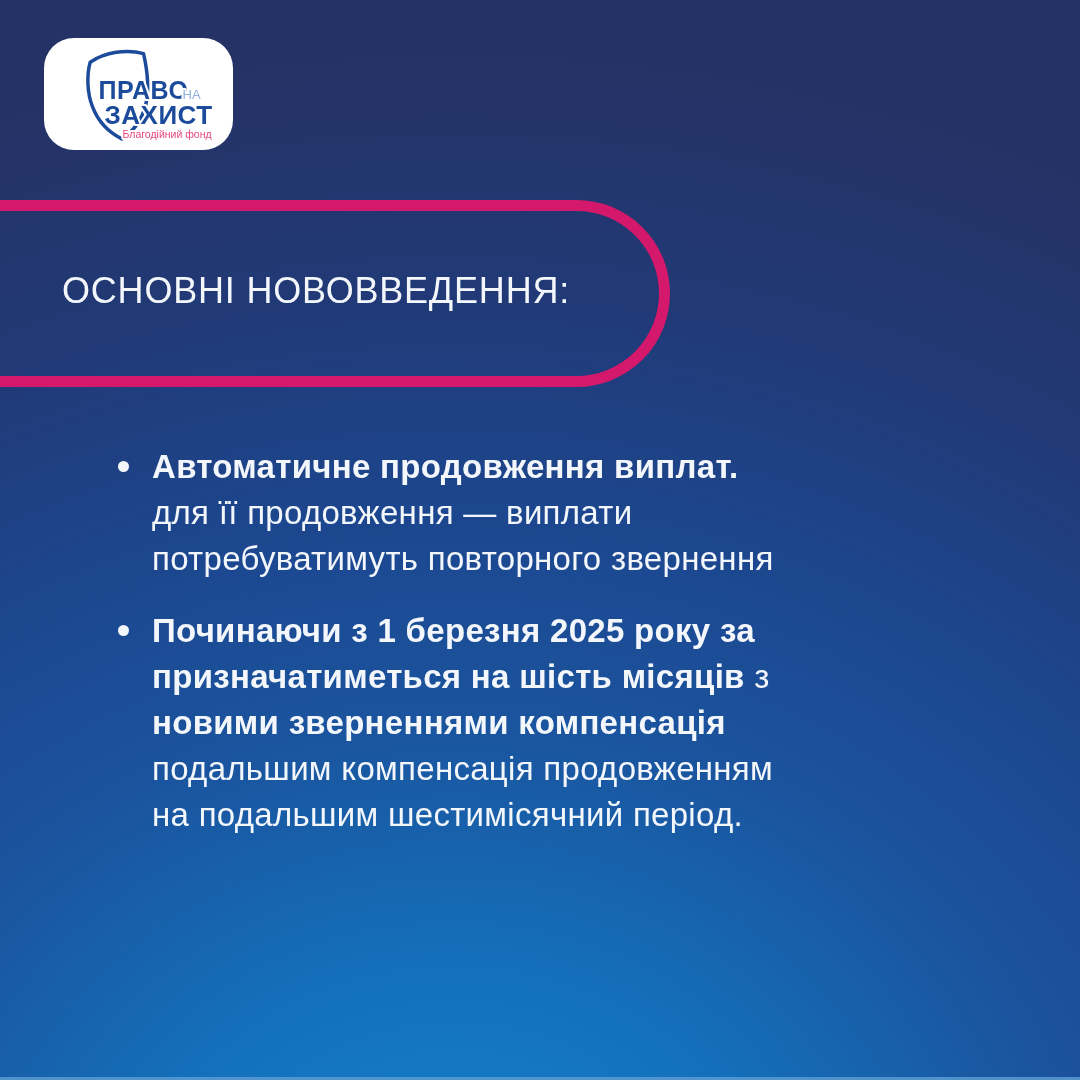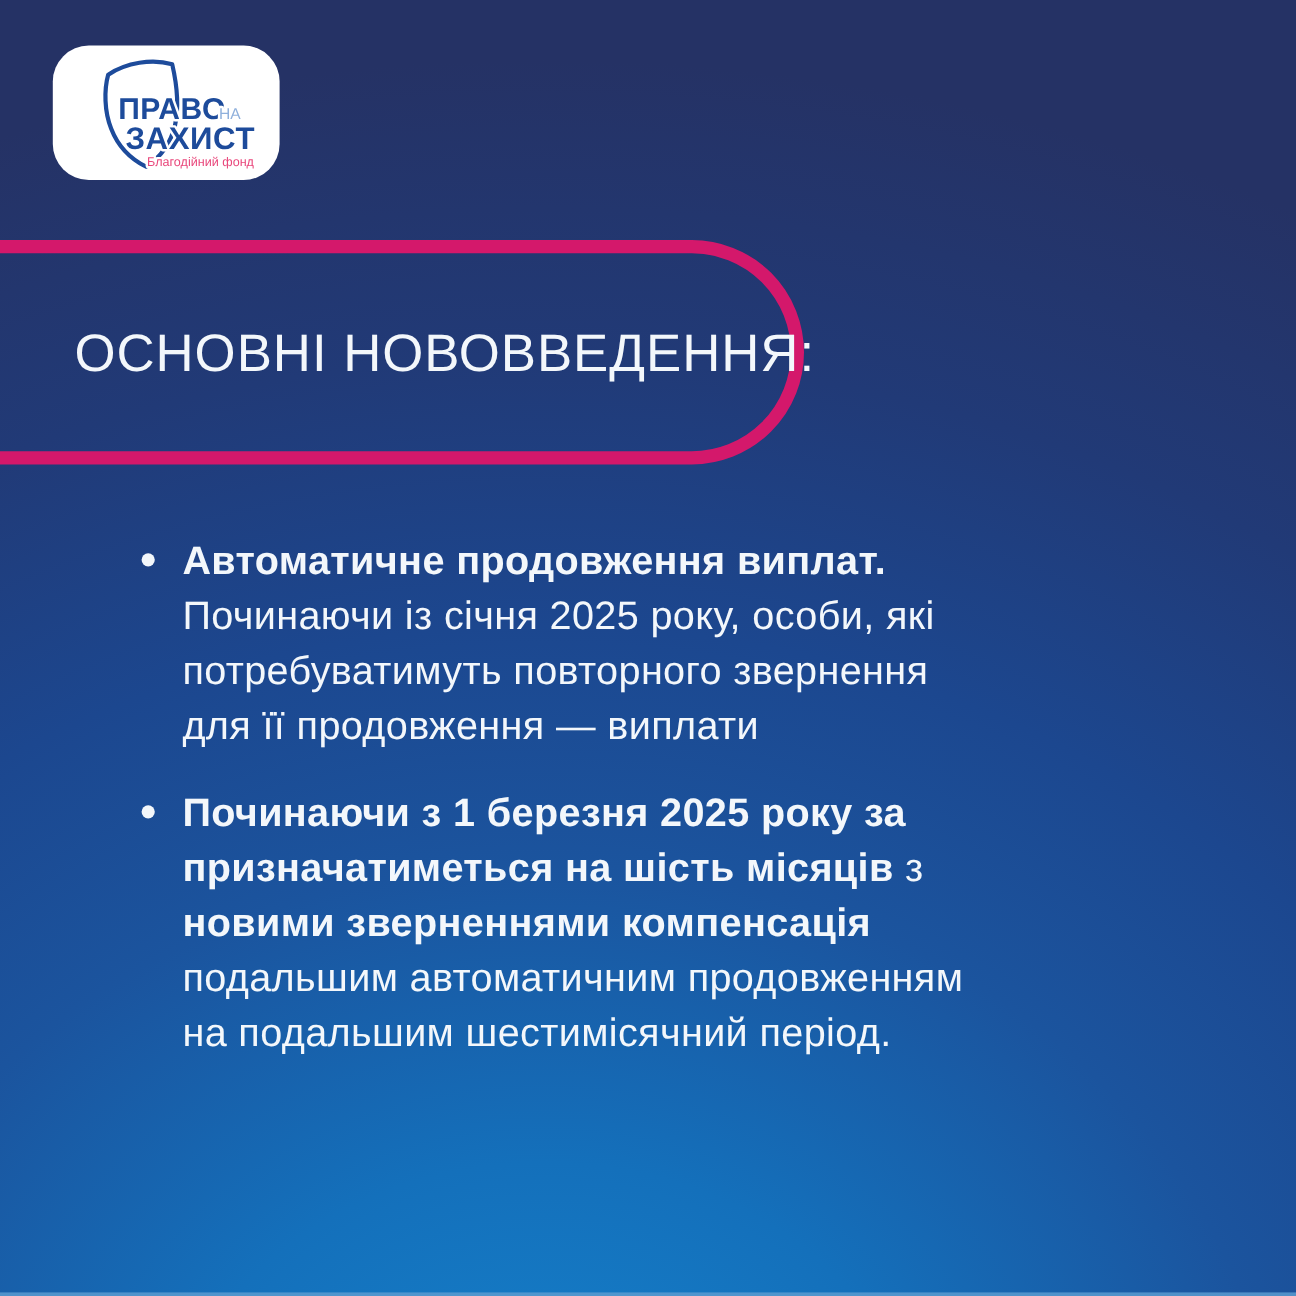--- a/index.html
+++ b/index.html
@@ -35,21 +35,21 @@
   .logo-word{font-weight:700;letter-spacing:.5px;}
   
   .title-pill{
     position:absolute;left:-130px;top:200px;width:800px;height:187px;
     border:11px solid var(--accent-pink,#d4186b);
     border-radius:94px;box-sizing:border-box;
     background:transparent;
   }
   .page-title{
     position:absolute;left:62px;top:270px;margin:0;
-    font-size:44px;font-weight:400;letter-spacing:.8px;
+    font-size:36px;font-weight:400;letter-spacing:.8px;
     color:var(--text-white,#f3f7fb);
     white-space:nowrap;
   }
   
   .bullets{
     position:absolute;left:112px;top:444px;width:880px;
     display:flex;flex-direction:column;gap:26px;
     color:var(--text-white,#f3f7fb);
   }
   .bullet{display:flex;align-items:flex-start;}
@@ -80,31 +80,30 @@
   </div>
 
   <div class="title-pill"></div>
   <h1 class="page-title">ОСНОВНІ НОВОВВЕДЕННЯ:</h1>
 
   <div class="bullets" id="bullet-list">
       <div class="bullet">
         <span class="dot"></span>
         <div class="bullet-text">
           <div class="line"><span class="b">Автоматичне продовження виплат.</span></div>
-          <div class="line"><span>Починаючи із січня 2025 року, особи, які</span></div>
+          <div class="line"><span>для її продовження — виплати</span></div>
           <div class="line"><span>потребуватимуть повторного звернення</span></div>
-          <div class="line"><span>для її продовження — виплати</span></div>
         </div>
       </div>
       <div class="bullet">
         <span class="dot"></span>
         <div class="bullet-text">
           <div class="line"><span class="b">Починаючи з 1 березня 2025 року за</span></div>
           <div class="line"><span class="b">призначатиметься на шість місяців</span><span> з</span></div>
           <div class="line"><span class="b">новими зверненнями компенсація</span></div>
-          <div class="line"><span>подальшим автоматичним продовженням</span></div>
+          <div class="line"><span>подальшим компенсація продовженням</span></div>
           <div class="line"><span>на подальшим шестимісячний період.</span></div>
         </div>
       </div>
     </div>
 
   <div class="bottom-strip"></div>
 </div>
 
 </body></html>

